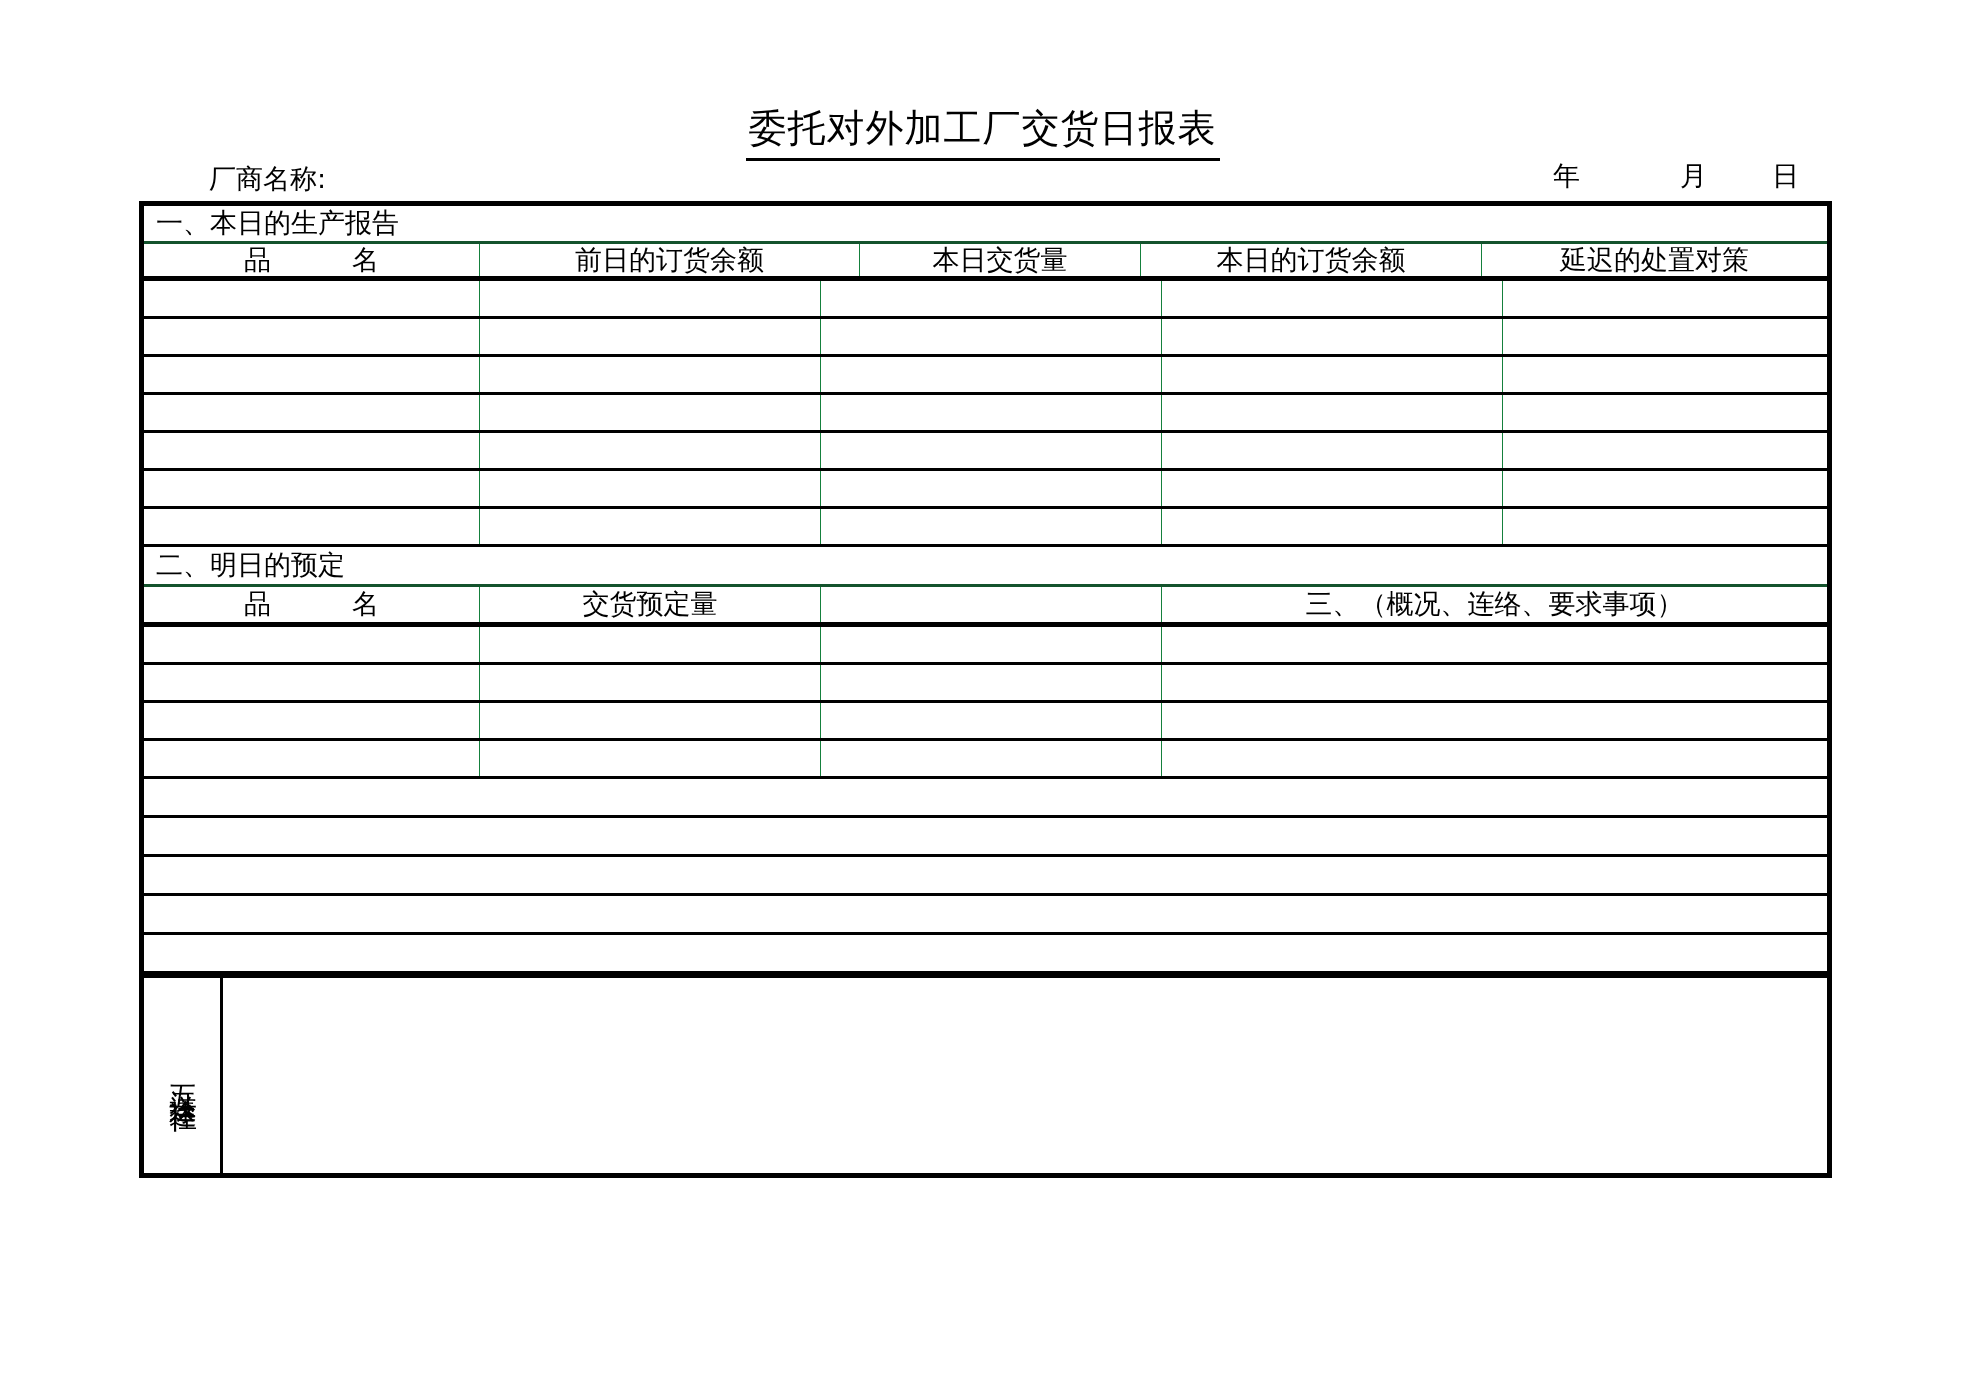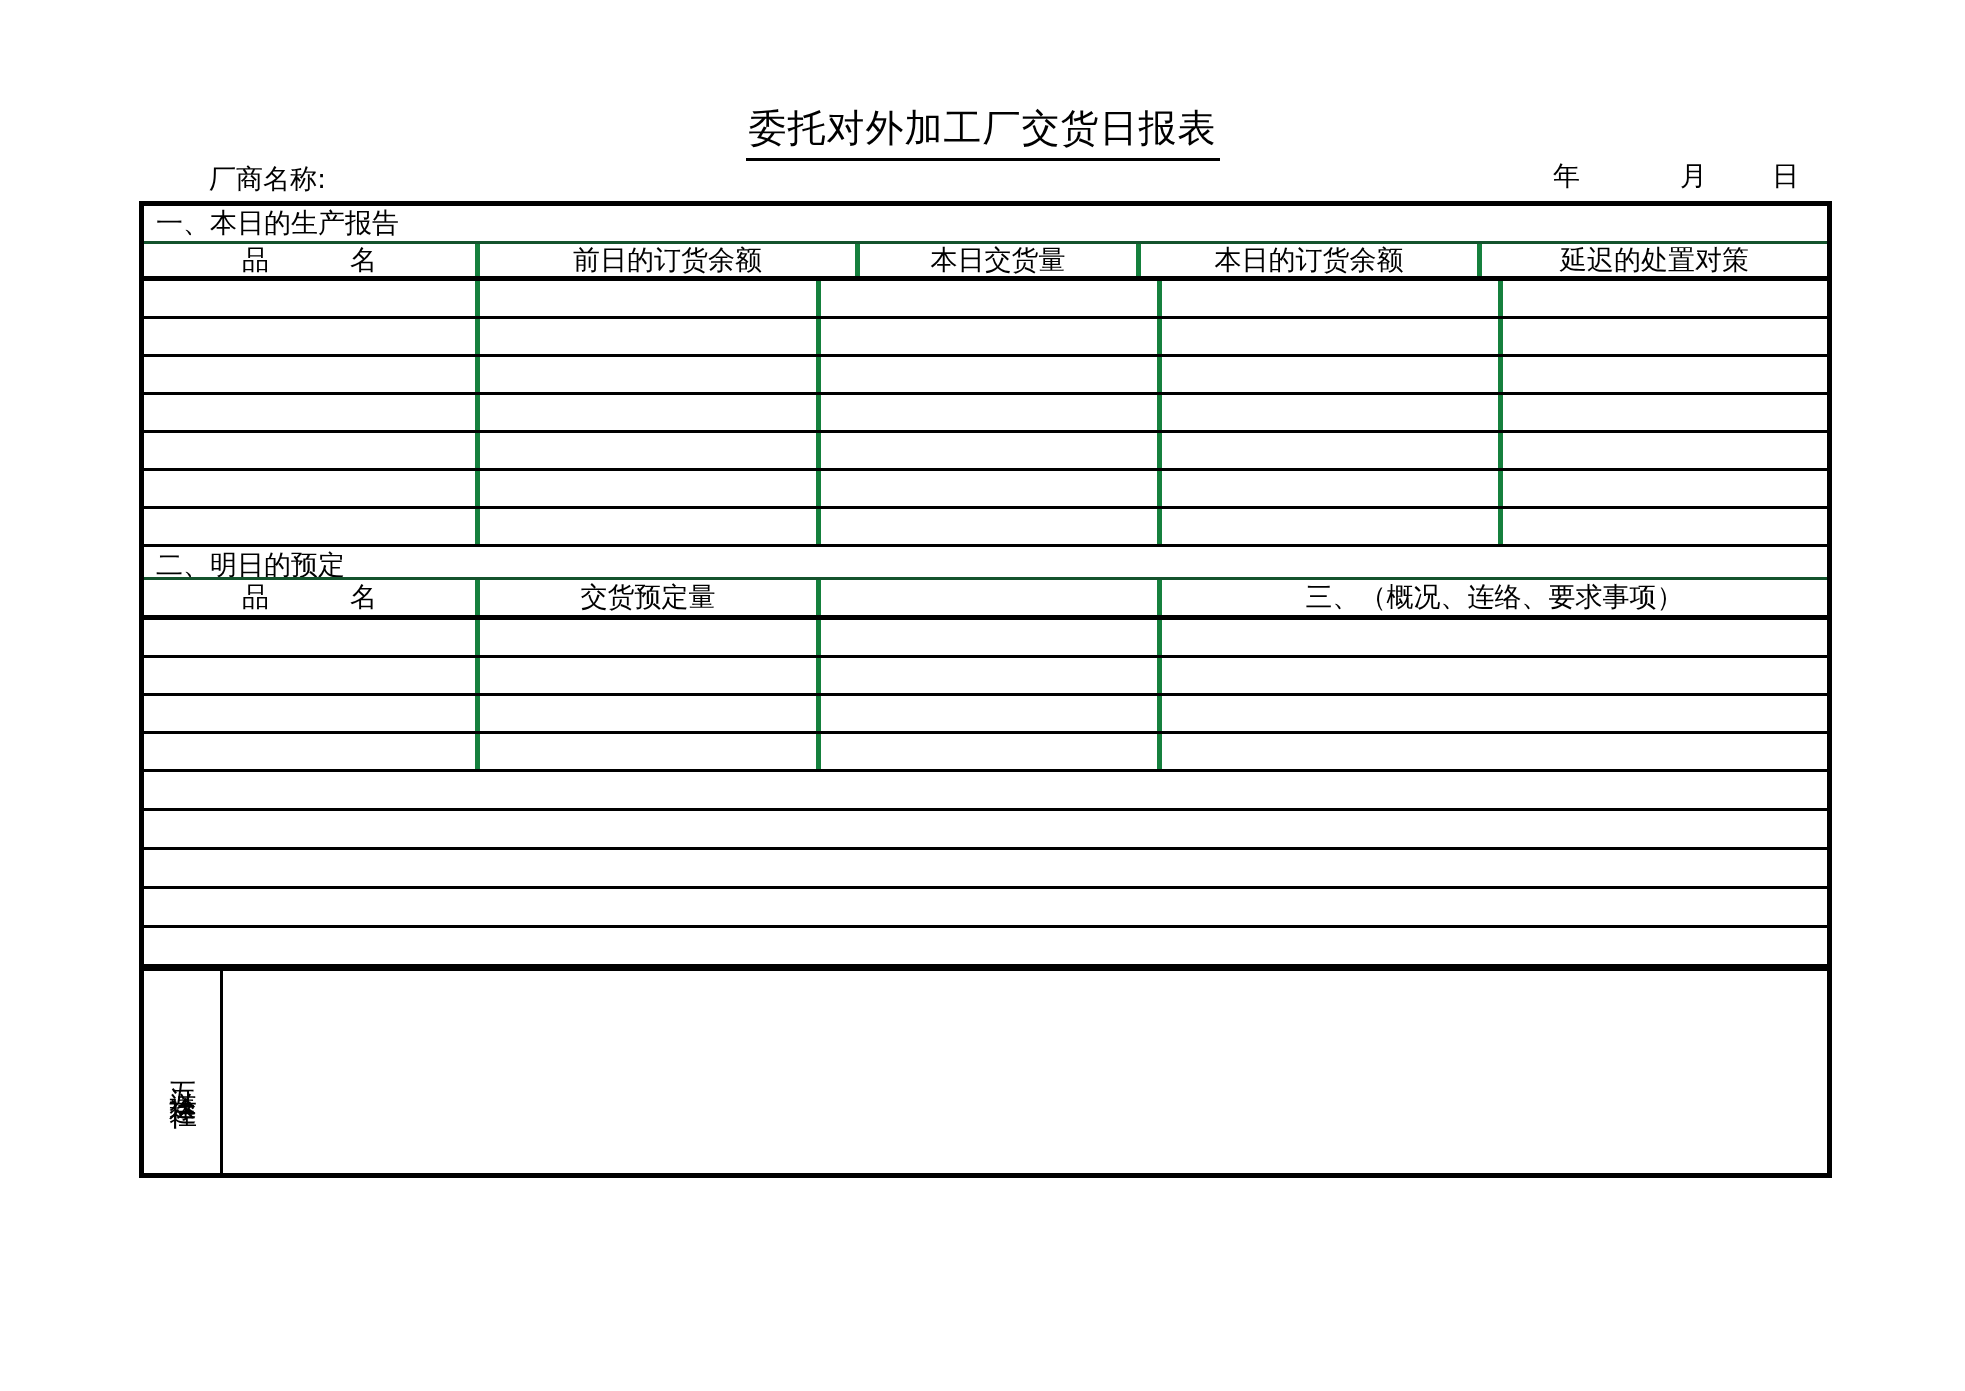--- a/index.html
+++ b/index.html
@@ -47,39 +47,39 @@
   }
   .lbl{
     box-sizing:border-box;
     border-bottom:3px solid #14532d;
     font-size:27px;
     padding-left:12px;
     white-space:nowrap;
     overflow:hidden;
   }
   .lbl1{height:38px;line-height:34px;}
-  .lbl2{height:33px;line-height:36px;}
+  .lbl2{height:40px;line-height:36px;}
   .lbl4{height:39px;line-height:35px;}
   .hdr{
     box-sizing:border-box;
     display:flex;
     border-bottom:5px solid #000;
   }
   .hdr1{height:37px;}
   .hdr2{height:40px;}
   .hcell{
     box-sizing:border-box;
     text-align:center;
     font-size:27px;
     line-height:31px;
     overflow:hidden;
     white-space:nowrap;
   }
   .hdr2 .hcell{line-height:34px;}
-  .cb{border-right:5px solid #15803d;}
+  .cb{border-right:1px solid #15803d;}
   .rows{display:block;}
   .trow{
     display:flex;
     box-sizing:border-box;
     border-bottom:3px solid #000;
     width:100%;
   }
   .tcell{box-sizing:border-box;}
   .sec5{
     flex:1;

